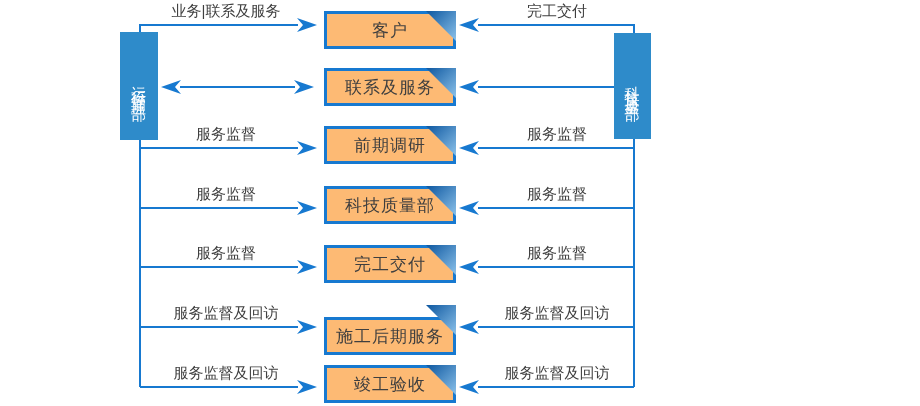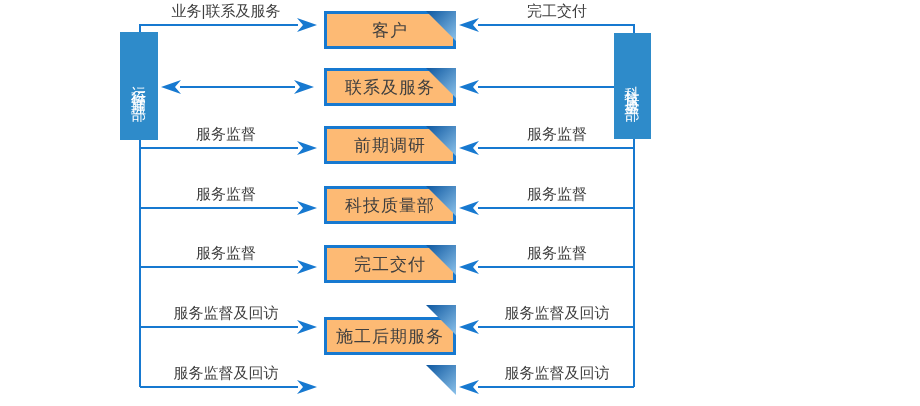--- a/index.html
+++ b/index.html
@@ -49,20 +49,23 @@
     <span class="stage-label">前期调研</span>
   </div>
   <div class="stage-box" style="top:186px">
     <span class="stage-label">科技质量部</span>
   </div>
   <div class="stage-box" style="top:245px">
     <span class="stage-label">完工交付</span>
   </div>
   <div class="stage-box" style="top:317px">
     <span class="stage-label">施工后期服务</span>
+  </div>
+  <div class="stage-box" style="top:365px">
+    <span class="stage-label">竣工验收</span>
   </div>
 
   <div class="edge-label left" style="top:2px">业务|联系及服务</div>
   <div class="edge-label left" style="top:125px">服务监督</div>
   <div class="edge-label left" style="top:185px">服务监督</div>
   <div class="edge-label left" style="top:244px">服务监督</div>
   <div class="edge-label left" style="top:304px">服务监督及回访</div>
   <div class="edge-label left" style="top:364px">服务监督及回访</div>
 
   <div class="edge-label right" style="top:2px">完工交付</div>

